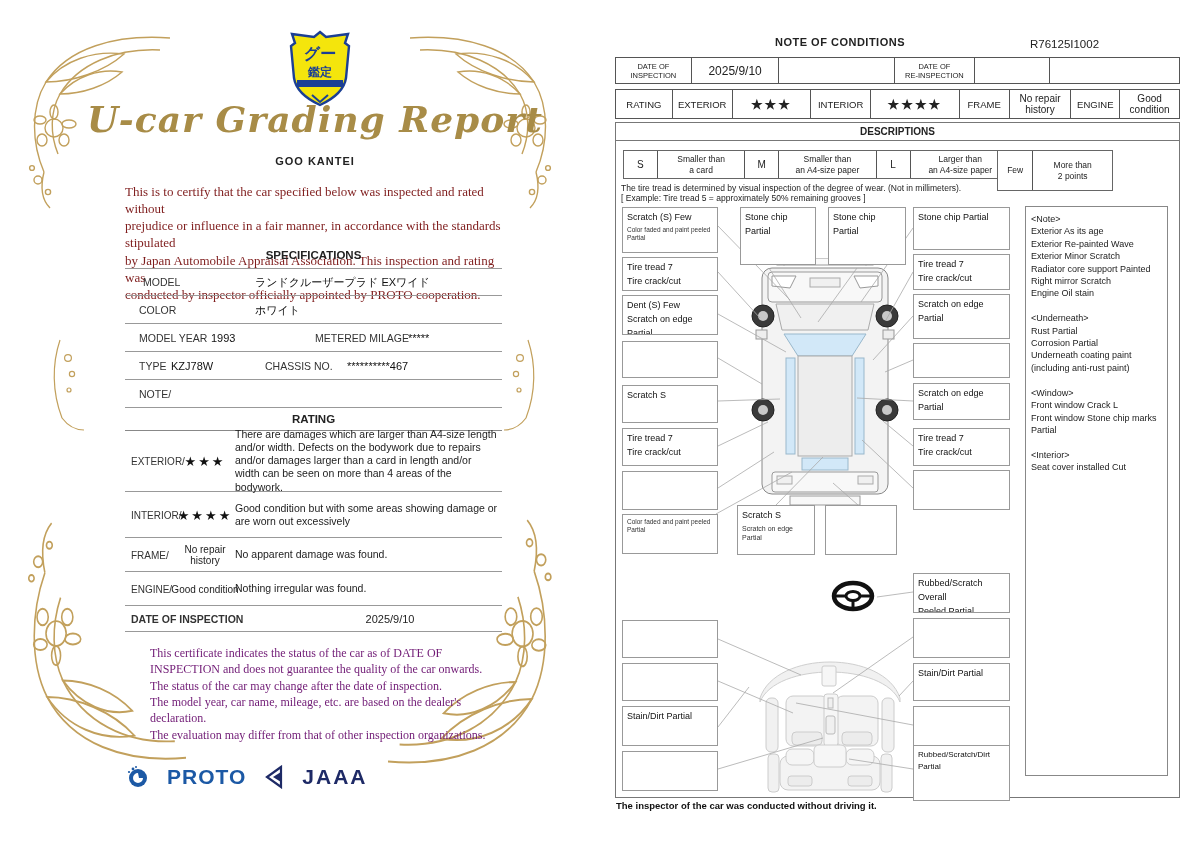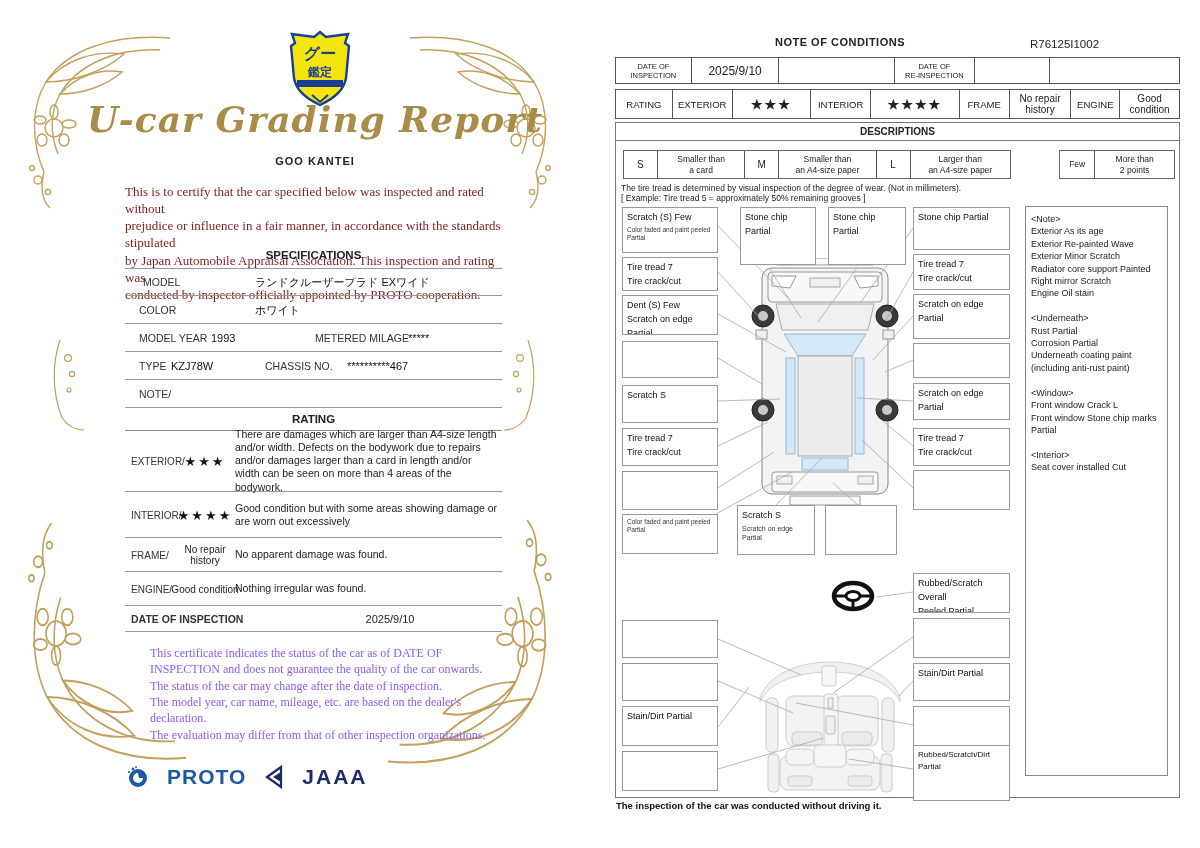--- a/index.html
+++ b/index.html
@@ -15,21 +15,21 @@
   .sec-head{width:377px;left:125px;text-align:center;font-size:11.5px;font-weight:bold;color:#222}
   .specrow{position:absolute;left:125px;width:377px;height:28px;border-bottom:1px solid #999;font-size:10.5px;color:#333}
   .specrow span{position:absolute;top:50%;transform:translateY(-50%)}
   .spec-val{font-size:11px;color:#111}
   .ratrow{position:absolute;left:125px;width:377px;border-bottom:1px solid #999}
   .rat-label{position:absolute;left:6px;top:50%;transform:translateY(-50%);font-size:10px;color:#333}
   .rat-grade{position:absolute;left:44px;width:72px;top:50%;transform:translateY(-50%);text-align:center}
   .rat-grade.stars{font-size:13px;letter-spacing:2px;color:#111}
   .rat-grade.txt{font-size:10px;color:#222}
   .rat-desc{position:absolute;left:110px;width:263px;top:50%;transform:translateY(-50%);font-size:10.5px;line-height:1.25;color:#222}
-  #gr-disc{left:150px;top:645px;width:358px;font-size:12px;line-height:1.36;color:#8b5cf6}
+  #gr-disc{left:150px;top:645px;width:358px;font-size:12px;line-height:1.36;color:#701a75}
   #gr-logos{left:125px;top:765px;width:377px;display:flex;justify-content:flex-start;align-items:center;gap:18px}
   .proto-txt{font-size:21px;font-weight:800;color:#1c59a5;letter-spacing:1px}
   .jaaa-txt{font-size:21px;font-weight:800;color:#1e2a66;letter-spacing:2px}
   
   #noc-title{left:640px;top:36px;width:400px;text-align:center;font-size:11px;font-weight:bold;letter-spacing:.5px}
   #report-no{left:1030px;top:38px;width:126px;font-size:11.5px}
   .tbl{position:absolute;display:flex;border:1px solid #555;background:#fff}
   .cell{border-right:1px solid #555;display:flex;align-items:center;justify-content:center;text-align:center;font-size:9.5px;color:#222}
   .cell:last-child{border-right:none}
   .cell.small2{font-size:7.5px;line-height:1.2}
@@ -212,21 +212,21 @@
     <div class="cell k" style="width:34px">S</div>
     <div class="cell pre" style="width:88px">Smaller than
 a card</div>
     <div class="cell k" style="width:34px">M</div>
     <div class="cell pre" style="width:98px">Smaller than
 an A4-size paper</div>
     <div class="cell k" style="width:34px">L</div>
     <div class="cell pre" style="width:100px">Larger than
 an A4-size paper</div>
   </div>
-  <div class="tbl legend" style="left:1059px;top:150px;width:116px;height:29px;border-color:#666">
+  <div class="tbl legend" style="left:997px;top:150px;width:116px;height:41px;border-color:#666">
     <div class="cell" style="width:36px">Few</div>
     <div class="cell pre" style="width:80px">More than
 2 points</div>
   </div>
 
   <div class="abs tread-note" style="top:183px">The tire tread is determined by visual inspection of the degree of wear. (Not in millimeters).</div>
   <div class="abs tread-note" style="top:193px">[ Example: Tire tread 5 = approximately 50% remaining grooves ]</div>
 
   <svg class="abs" style="left:750px;top:258px" width="150" height="250" viewBox="0 0 150 250">
     <rect x="34" y="0" width="82" height="7" fill="#fbfbfb" stroke="#999"></rect>
@@ -443,15 +443,15 @@
 (including anti-rust paint)
 
 &lt;Window&gt;
 Front window Crack L
 Front window Stone chip marks
 Partial
 
 &lt;Interior&gt;
 Seat cover installed Cut</div>
 
-  <div class="abs" id="rp-footer">The inspection of the car was conducted without driving it.</div>
+  <div class="abs" id="rp-footer">The inspector of the car was conducted without driving it.</div>
 
 </div>
 
 </body></html>

